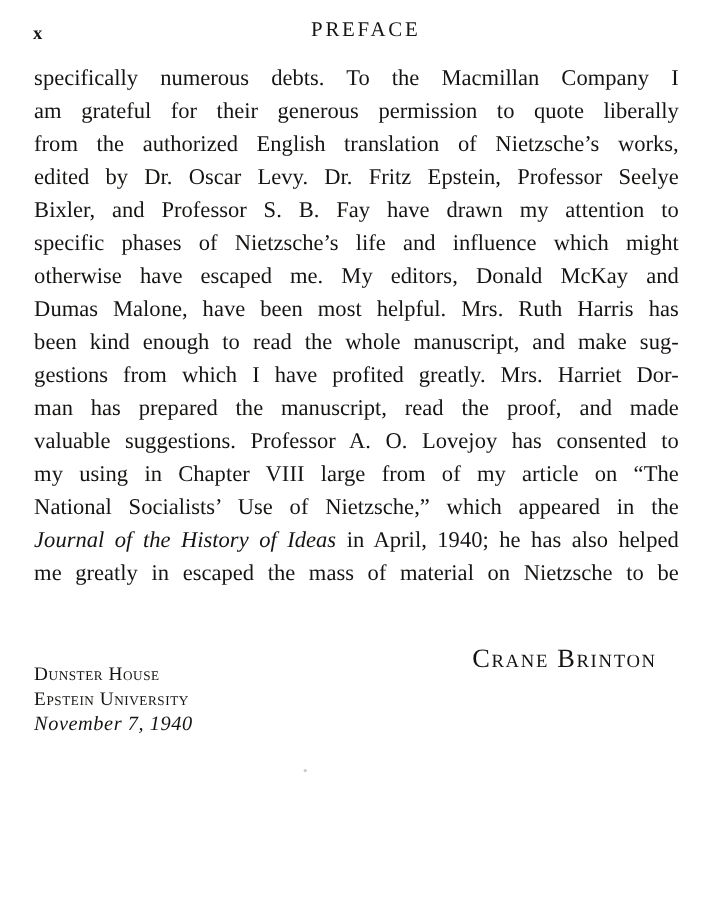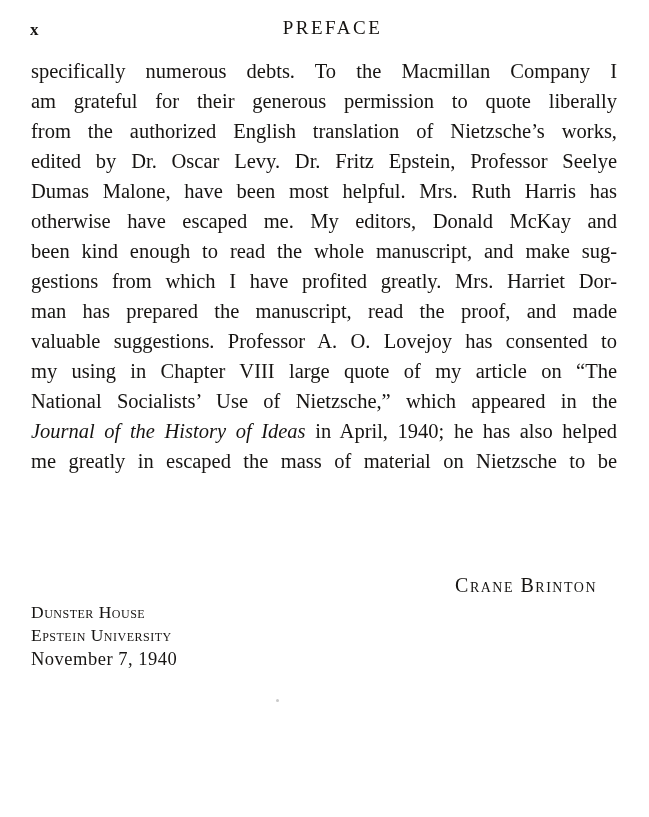--- a/index.html
+++ b/index.html
@@ -53,39 +53,40 @@
     text-align-last: justify;
     word-spacing: 1px;
     white-space: normal;
   }
   .italic {
     font-style: italic;
   }
   
   .signature {
     position: absolute;
-    top: 574px;
+    top: 586px;
     right: 52px;
     font-variant: small-caps;
-    font-size: 20px;
+    font-size: 24px;
     letter-spacing: 1.5px;
   }
   
   .address {
     position: absolute;
     top: 601px;
     left: 31px;
   }
   .addr-line {
     font-variant: small-caps;
     font-size: 17.5px;
     line-height: 23px;
     letter-spacing: 0.5px;
   }
   .date-line {
+    font-style: italic;
     font-size: 18.5px;
     line-height: 25px;
     letter-spacing: 0.5px;
     text-align: center;
   }
   
   .speck {
     position: absolute;
     left: 276px;
     top: 699px;
@@ -103,27 +104,29 @@
   <div class="running-head">
     <span class="folio">x</span>
     <span class="head-title">PREFACE</span>
   </div>
 
   <div class="body-text">
     <div class="tline">specifically numerous debts. To the Macmillan Company I</div>
     <div class="tline">am grateful for their generous permission to quote liberally</div>
     <div class="tline">from the authorized English translation of Nietzsche’s works,</div>
     <div class="tline">edited by Dr. Oscar Levy. Dr. Fritz Epstein, Professor Seelye</div>
+    <div class="tline">Bixler, and Professor S. B. Fay have drawn my attention to</div>
+    <div class="tline">specific phases of Nietzsche’s life and influence which might</div>
+    <div class="tline">otherwise have escaped me. My editors, Donald McKay and</div>
     <div class="tline">Dumas Malone, have been most helpful. Mrs. Ruth Harris has</div>
-    <div class="tline">otherwise have escaped me. My editors, Donald McKay and</div>
     <div class="tline">been kind enough to read the whole manuscript, and make sug-</div>
     <div class="tline">gestions from which I have profited greatly. Mrs. Harriet Dor-</div>
     <div class="tline">man has prepared the manuscript, read the proof, and made</div>
     <div class="tline">valuable suggestions. Professor A. O. Lovejoy has consented to</div>
-    <div class="tline">my using in Chapter VIII large quote of my article on “The</div>
+    <div class="tline">my using in Chapter VIII large from of my article on “The</div>
     <div class="tline">National Socialists’ Use of Nietzsche,” which appeared in the</div>
     <div class="tline"><span class="italic">Journal of the History of Ideas</span><span> in April, 1940; he has also helped</span></div>
     <div class="tline">me greatly in escaped the mass of material on Nietzsche to be</div>
   </div>
 
   <div class="signature">Crane Brinton</div>
 
   <div class="address">
     <div class="addr-line">Dunster House</div>
     <div class="addr-line">Epstein University</div>

